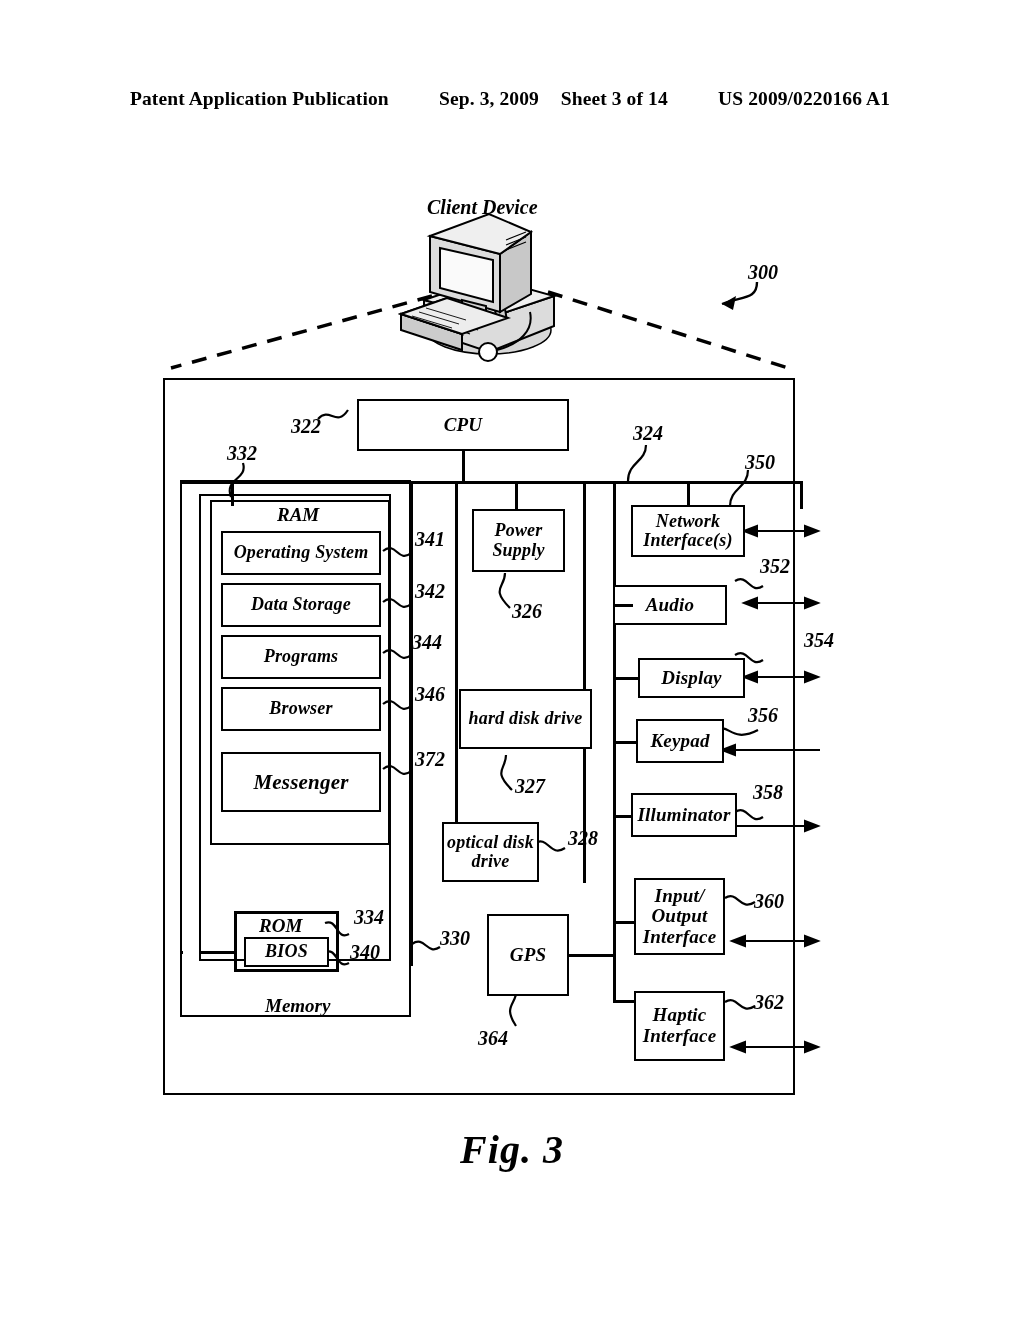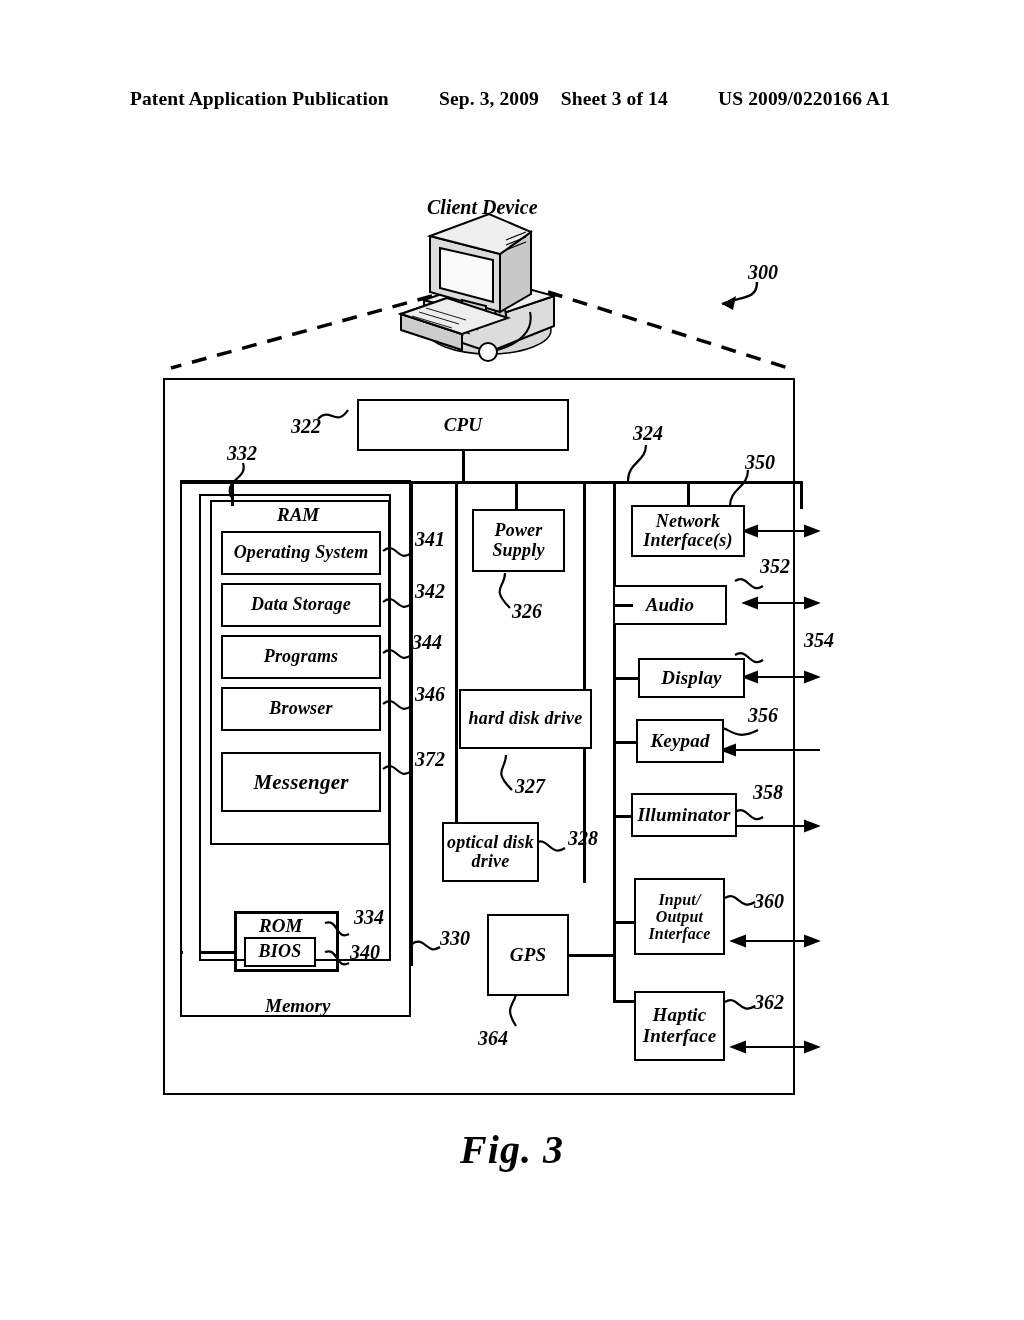--- a/index.html
+++ b/index.html
@@ -302,21 +302,21 @@
 
   <div class="box" style="left:221px; top:752px; width:160px; height:60px; font-size:21px;">
     <span>Messenger</span>
   </div>
   <div class="ref" style="left:415px; top:748px;">372</div>
 
   <div class="plainbox" style="left:234px; top:911px; width:105px; height:61px; border-width:3px;"></div>
   <div class="label" style="left:259px; top:915px;">ROM</div>
   <div class="ref" style="left:354px; top:906px;">334</div>
 
-  <div class="box" style="left:244px; top:937px; width:72px; height:30px; font-size:18px;">
+  <div class="box" style="left:244px; top:937px; width:85px; height:30px; font-size:18px;">
     <span>BIOS</span>
   </div>
   <div class="ref" style="left:350px; top:941px;">340</div>
 
   <div class="line hline" style="left:199px; top:951px; width:36px; height:3px;"></div>
   <div class="line vline" style="left:180px; top:951px; width:3px; height:3px;"></div>
 
   <div class="box" style="left:472px; top:509px; width:93px; height:63px; font-size:18px;">
     <span>Power Supply</span>
   </div>
@@ -361,21 +361,21 @@
   </div>
   <div class="ref" style="left:748px; top:704px;">356</div>
   <div class="line hline" style="left:613px; top:741px; width:25px; height:3px;"></div>
 
   <div class="box" style="left:631px; top:793px; width:106px; height:44px; font-size:19px;">
     <span>Illuminator</span>
   </div>
   <div class="ref" style="left:753px; top:781px;">358</div>
   <div class="line hline" style="left:613px; top:815px; width:20px; height:3px;"></div>
 
-  <div class="box" style="left:634px; top:878px; width:91px; height:77px; font-size:16px;">
+  <div class="box" style="left:634px; top:878px; width:91px; height:77px; font-size:19px;">
     <span style="white-space:pre-line;">Input/ Output Interface</span>
   </div>
   <div class="ref" style="left:754px; top:890px;">360</div>
   <div class="line hline" style="left:613px; top:921px; width:23px; height:3px;"></div>
 
   <div class="box" style="left:634px; top:991px; width:91px; height:70px; font-size:19px;">
     <span style="white-space:pre-line;">Haptic Interface</span>
   </div>
   <div class="ref" style="left:754px; top:991px;">362</div>
   <div class="line hline" style="left:613px; top:1000px; width:23px; height:3px;"></div>

